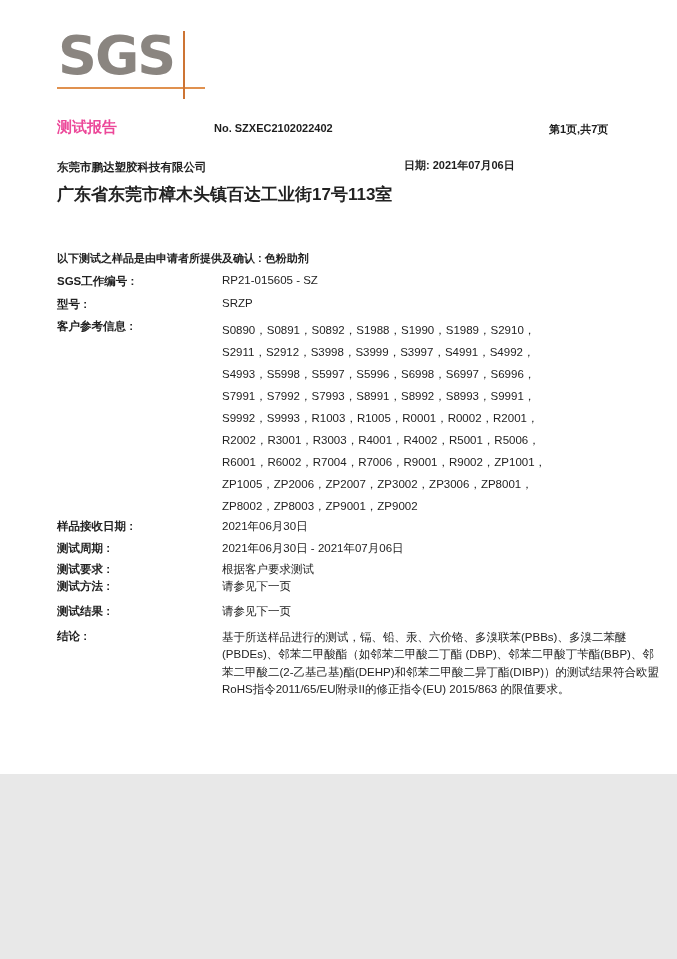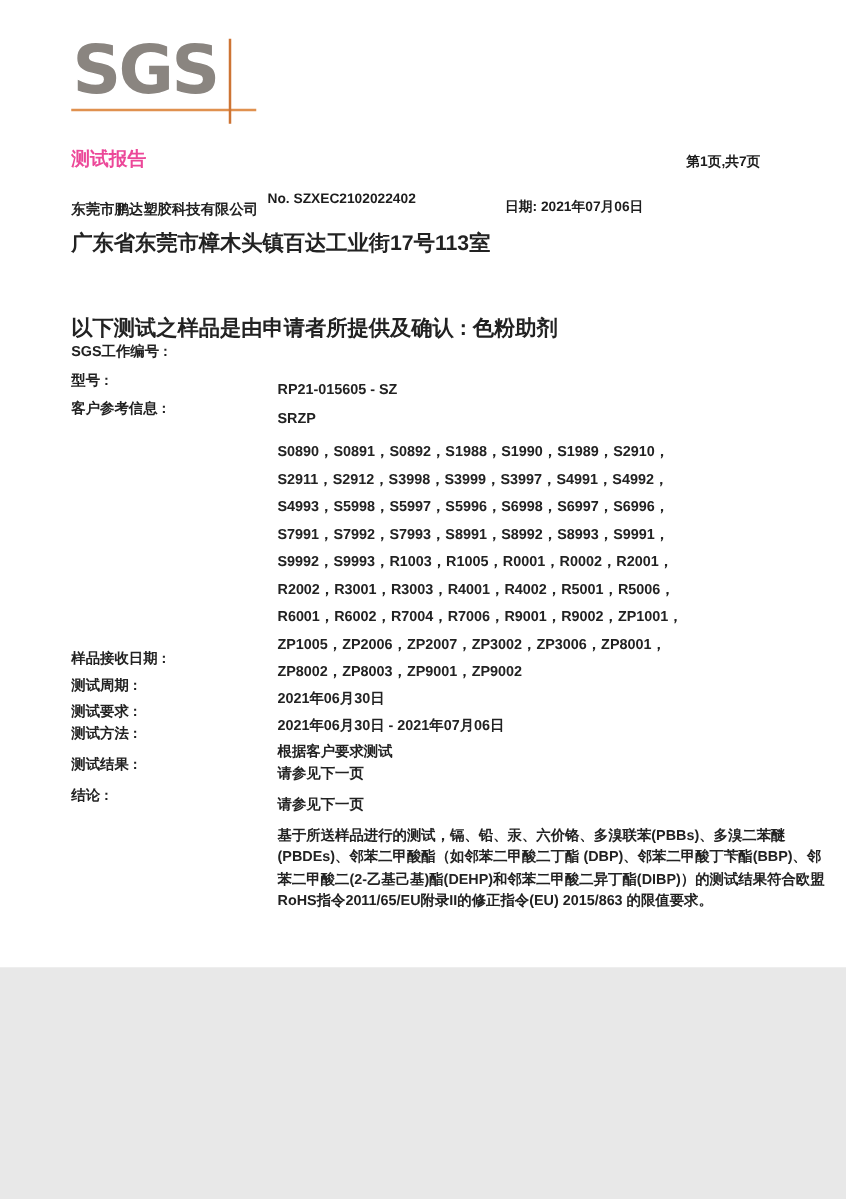--- a/index.html
+++ b/index.html
@@ -7,30 +7,30 @@
     position:relative;width:677px;height:774px;margin:0 auto;background:#ffffff;
     font-family:"Liberation Sans","DejaVu Sans",sans-serif;color:#222;overflow:hidden;
   }
   
   .logo-text{position:absolute;left:58px;top:24px;font-size:54px;font-weight:800;
     color:#8a8580;letter-spacing:-2px;font-family:"DejaVu Sans","Liberation Sans",sans-serif;}
   .logo-hline{position:absolute;left:57px;top:87px;width:148px;height:2px;background:#e0914f;}
   .logo-vline{position:absolute;left:183px;top:31px;width:2px;height:68px;background:#cd7434;}
   
   .report-title{position:absolute;left:57px;top:118px;font-size:15px;font-weight:700;color:#ec4899;}
-  .report-no{position:absolute;left:214px;top:122px;font-size:11px;font-weight:600;color:#1d1d1d;margin-top:31px;}
+  .report-no{position:absolute;left:214px;top:122px;font-size:11px;font-weight:600;color:#1d1d1d;}
   .report-date{position:absolute;left:404px;top:122px;font-size:11px;font-weight:600;color:#1d1d1d;margin-top:36px;}
   .report-pages{position:absolute;left:549px;top:122px;font-size:11px;font-weight:600;color:#1d1d1d;}
   .applicant-name{position:absolute;left:57px;top:160px;font-size:11.5px;font-weight:600;}
   .applicant-addr{position:absolute;left:57px;top:183px;font-size:17px;font-weight:600;}
   
-  .intro{position:absolute;left:57px;top:251px;font-size:17px;font-weight:600;}
+  .intro{position:absolute;left:57px;top:251px;font-size:11px;font-weight:600;}
   .row{position:absolute;left:57px;display:flex;font-size:11.5px;}
   .row .lbl{width:165px;flex:0 0 165px;font-weight:600;}
-  .row .val{font-weight:700;margin-top:32px;}
+  .row .val{font-weight:400;}
   .refs .val div{line-height:22px;}
   .concl .val{width:440px;line-height:17.4px;}
   
   .stamp-wrap{position:absolute;left:30px;top:843px;width:150px;height:104px;}
   .stamp-company{position:absolute;left:32px;top:921px;font-size:7.3px;color:#6b6b6b;
     white-space:nowrap;transform:rotate(-1.5deg);font-weight:600;}
   .stamp-lab{position:absolute;left:36px;top:931px;font-size:6.6px;color:#9b9b9b;
     white-space:nowrap;transform:rotate(-1.5deg);}
   
   .legal{position:absolute;left:182px;top:837px;width:478px;font-size:6.55px;line-height:7.15px;

